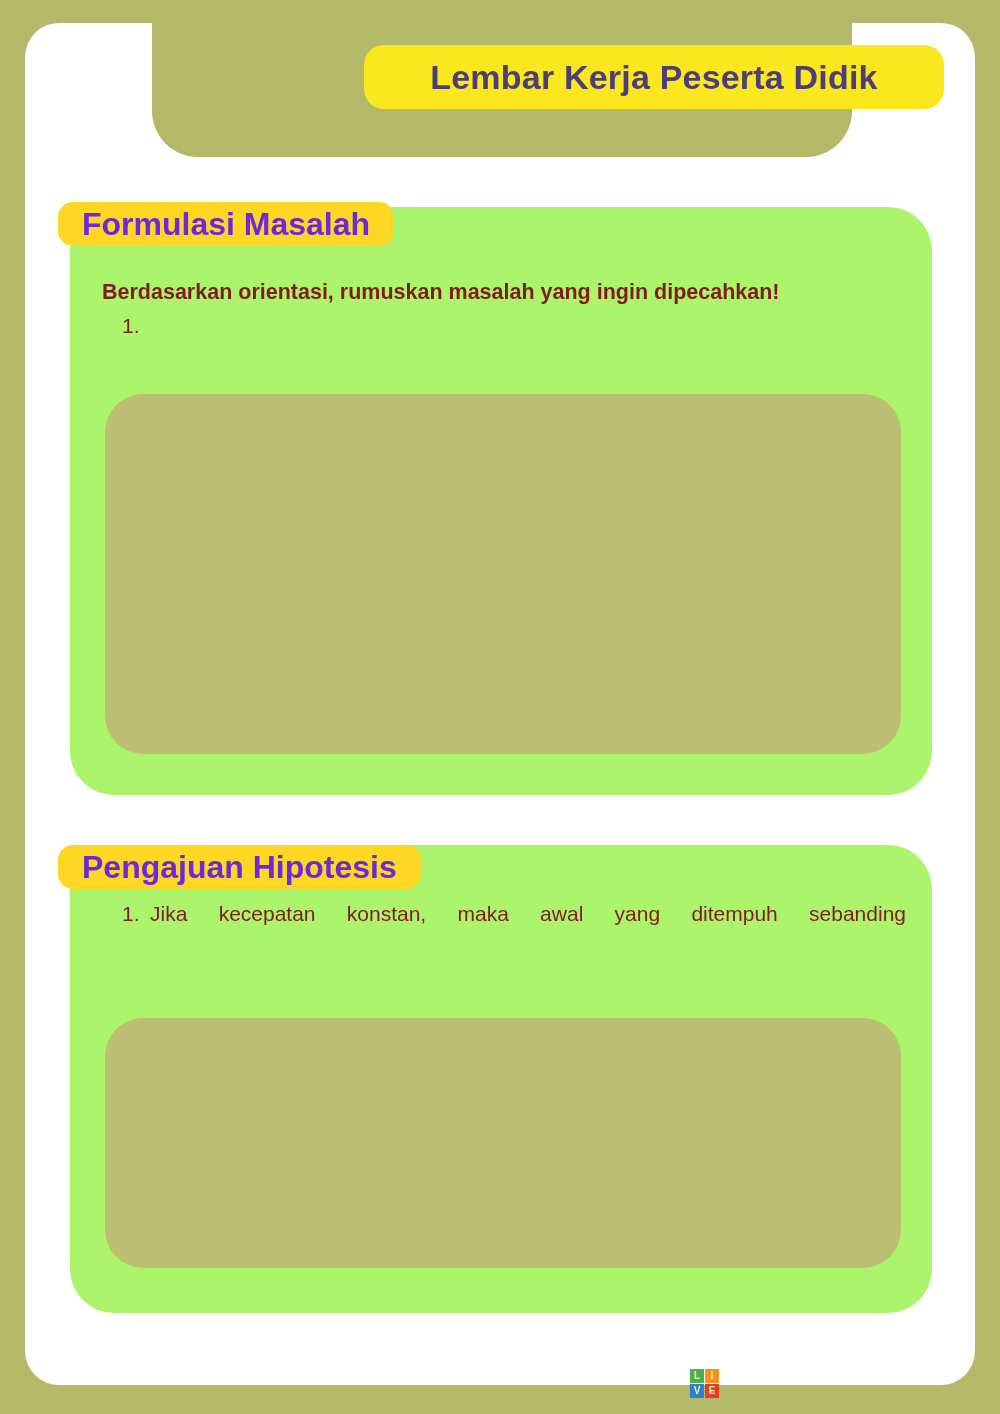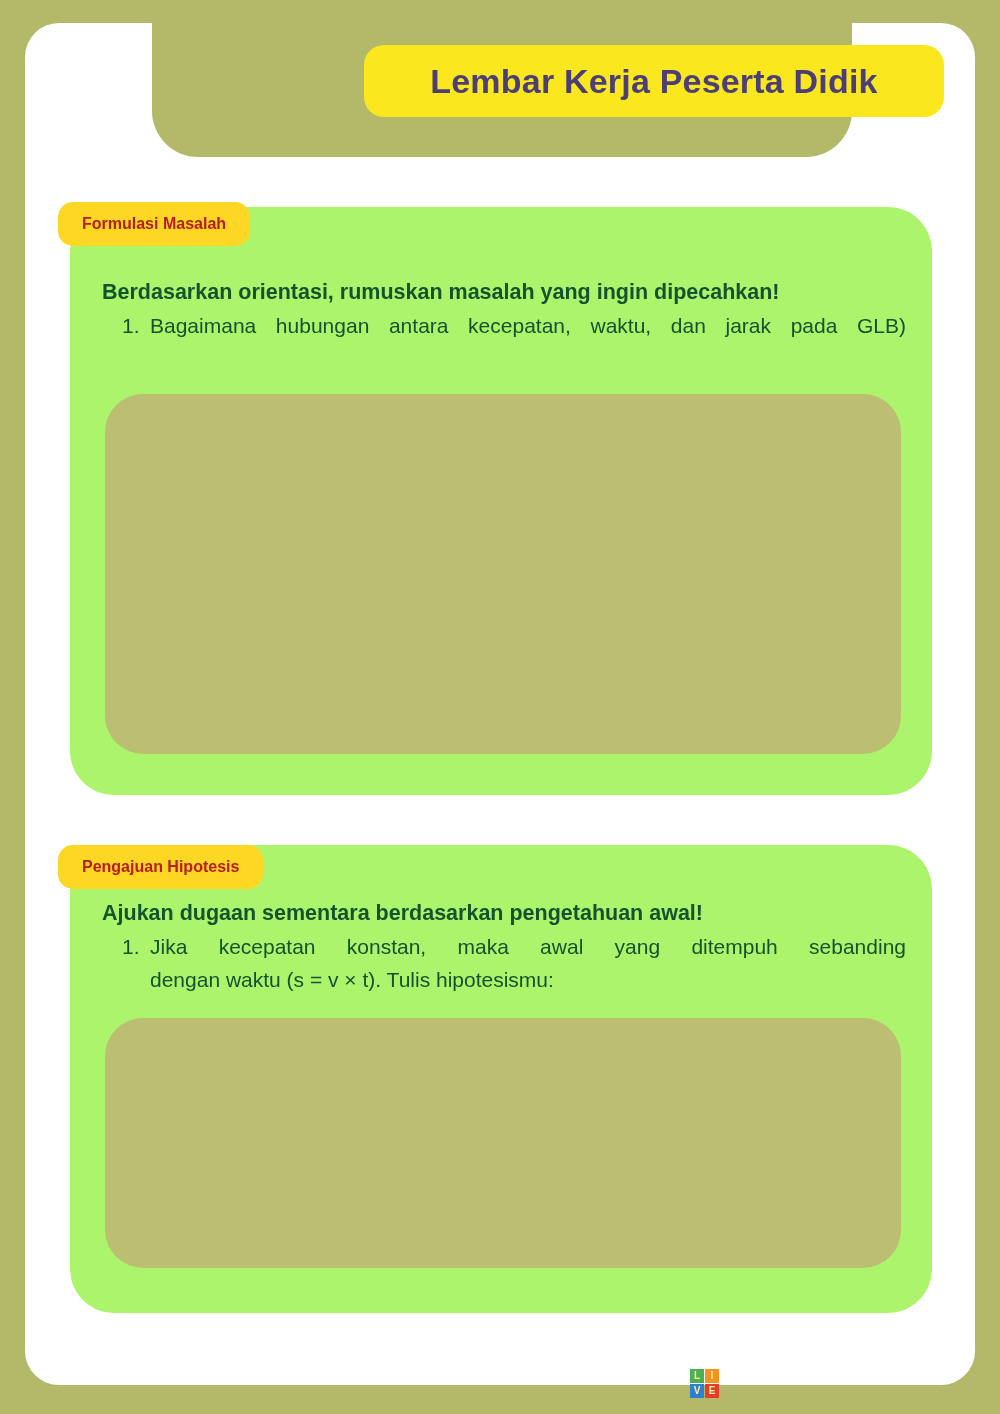--- a/index.html
+++ b/index.html
@@ -10,41 +10,41 @@
   }
   .paper {
     position:absolute; left:25px; top:23px; width:950px; height:1362px;
     background:#ffffff; border-radius:34px;
   }
   .header-block {
     position:absolute; left:152px; top:0; width:700px; height:157px;
     background:#b3b969; border-radius:0 0 46px 46px;
   }
   .title-pill {
-    position:absolute; left:212px; top:45px; width:580px; height:72px;
+    position:absolute; left:212px; top:45px; width:580px; height:64px;
     background:#fbe71e; border-radius:20px;
     display:flex; align-items:center; justify-content:center;
     font-weight:bold; font-size:34px; color:#4c3e76; letter-spacing:0.2px;
   }
   .section {
     position:absolute; left:70px; width:862px;
     background:#abf46c; border-radius:44px;
   }
   .s1 { top:207px; height:588px; }
   .s2 { top:845px; height:468px; }
   .pill {
     position:absolute; height:44px; line-height:44px; padding:0 24px;
     background:#fdd724; border-radius:15px;
-    font-weight:bold; font-size:16px; color:#b91c1c; white-space:nowrap;
+    font-weight:bold; font-size:32px; color:#6d28d9; white-space:nowrap;
   }
   .pill1 { left:58px; top:202px; }
   .pill2 { left:58px; top:845px; }
   .sec-body {
     position:absolute; left:102px; width:804px;
-    color:#14532d; font-size:21px; line-height:33px;
+    color:#7f1d1d; font-size:21px; line-height:33px;
   }
   .sb1 { top:276px; }
   .sb2 { top:897px; }
   .intro { font-weight:bold; font-size:21.5px; }
   .item { position:relative; padding-left:48px; }
   .item-num { position:absolute; left:20px; top:0; }
   .jline { text-align:justify; text-align-last:justify; }
   .answer {
     position:absolute; left:105px; width:796px;
     background:#bcbf71; border-radius:38px; border:none;
@@ -85,35 +85,32 @@
   </div>
 
   <div class="section s1"></div>
   <div class="pill pill1">
     <span>Formulasi Masalah</span>
   </div>
   <div class="sec-body sb1">
     <div class="intro">Berdasarkan orientasi, rumuskan masalah yang ingin dipecahkan!</div>
     <div class="item">
       <span class="item-num">1.</span>
-      <div class="jline">Bagaimana hubungan antara kecepatan, waktu, dan jarak pada GLB)</div>
     </div>
   </div>
   <div class="answer a1"></div>
 
   <div class="section s2"></div>
   <div class="pill pill2">
     <span>Pengajuan Hipotesis</span>
   </div>
   <div class="sec-body sb2">
-    <div class="intro">Ajukan dugaan sementara berdasarkan pengetahuan awal!</div>
     <div class="item">
       <span class="item-num">1.</span>
       <div class="jline">Jika kecepatan konstan, maka awal yang ditempuh sebanding</div>
-      <div>dengan waktu (s = v × t). Tulis hipotesismu:</div>
     </div>
   </div>
   <div class="answer a2"></div>
 
   <div class="logo">
     <div class="logo-grid">
       <span class="lg-l">L</span>
       <span class="lg-i">I</span>
       <span class="lg-v">V</span>
       <span class="lg-e">E</span>

